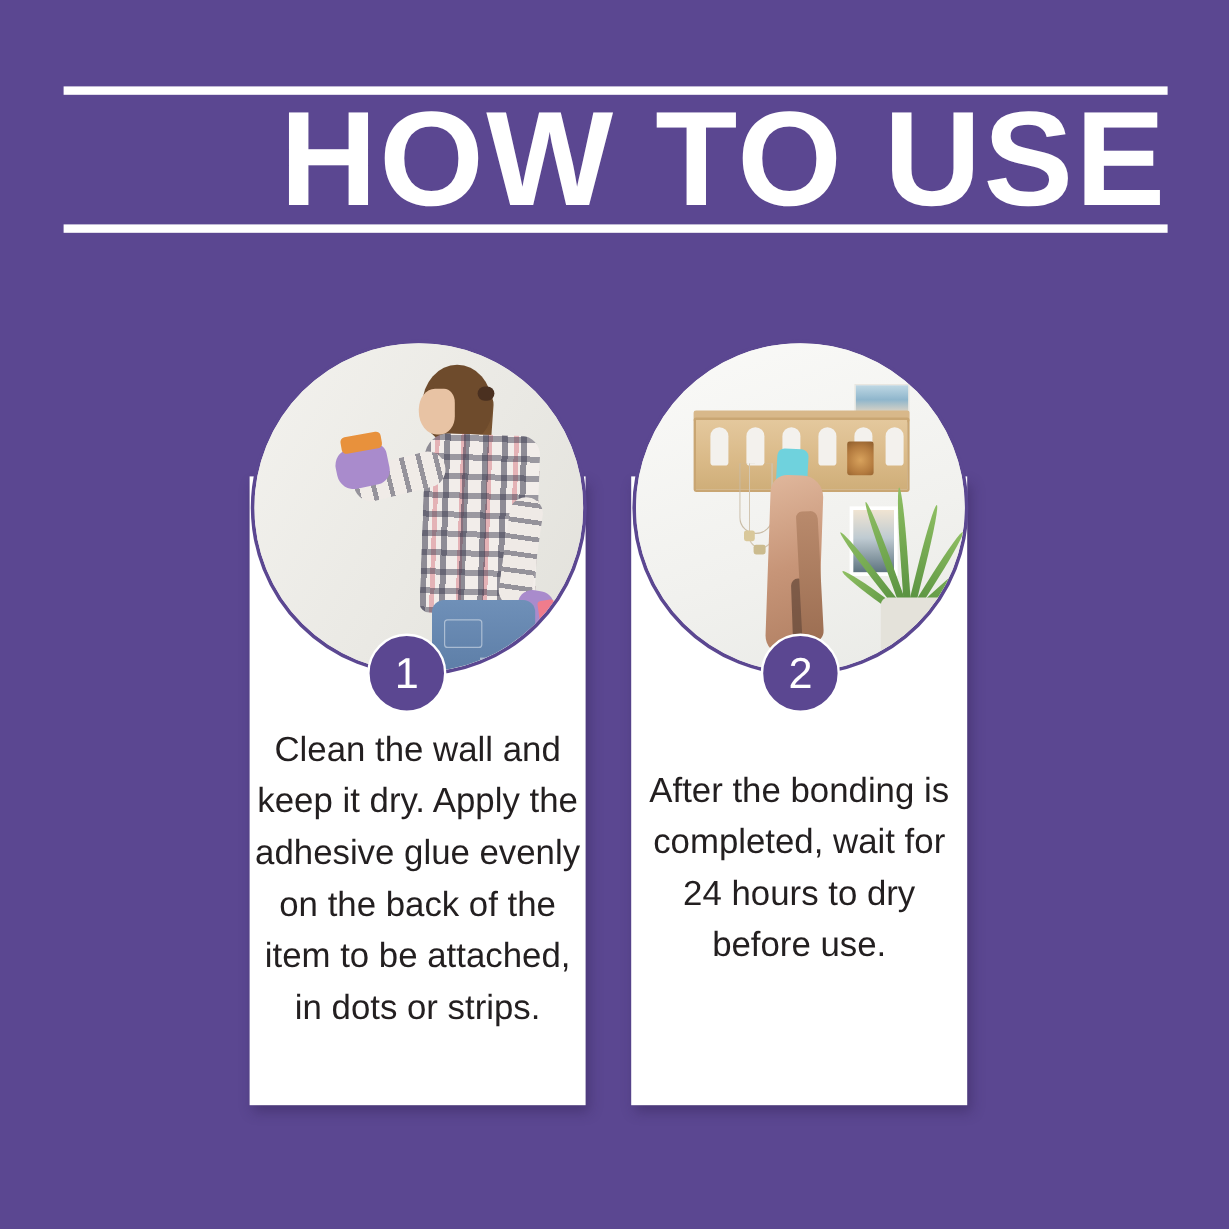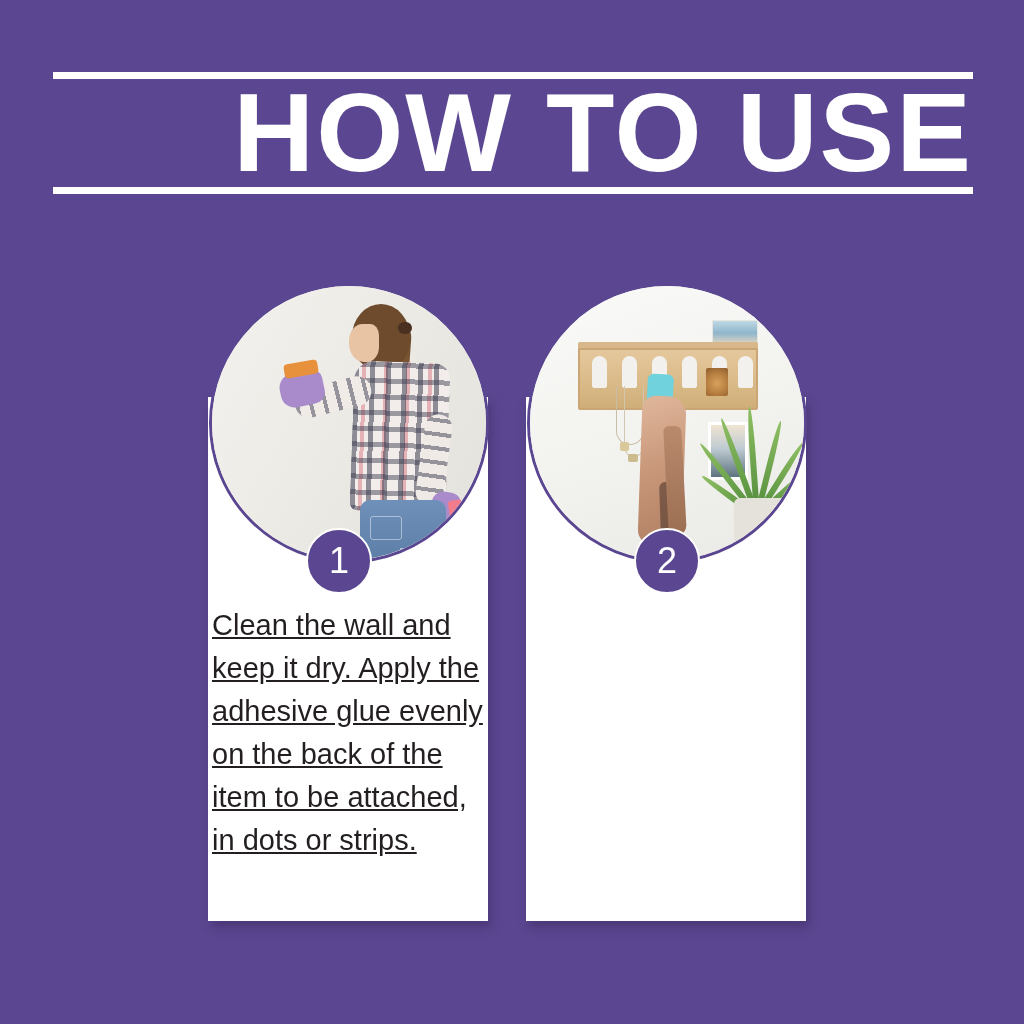--- a/index.html
+++ b/index.html
@@ -375,21 +375,21 @@
   .badge-2 { left: 634px; }
 
   
   .card-text {
     position: absolute;
     width: 272px;
     color: #231F20;
     font-family: "Liberation Sans", sans-serif;
     font-size: 29px;
     line-height: 43px;
-    text-decoration: underline;
+    text-align: center;
   }
   .text-1 { left: 212px; top: 604px; }
   .text-2 { left: 530px; top: 638px; }
 </style>
 </head>
 <body>
 
 <div id="poster">
 
   <div class="header-block">
@@ -459,15 +459,16 @@
         <div class="s2-leaf s2-l3"></div>
         <div class="s2-leaf s2-l4"></div>
         <div class="s2-leaf s2-l5"></div>
         <div class="s2-leaf s2-l6"></div>
         <div class="s2 s2-plant-pot"></div>
       </div>
     </div>
 
     <div class="step-badge badge-2">2</div>
 
+    <div class="card-text text-2">After the bonding is completed, wait for 24 hours to dry before use.</div>
 
   </div>
 </div>
 
 </body></html>

